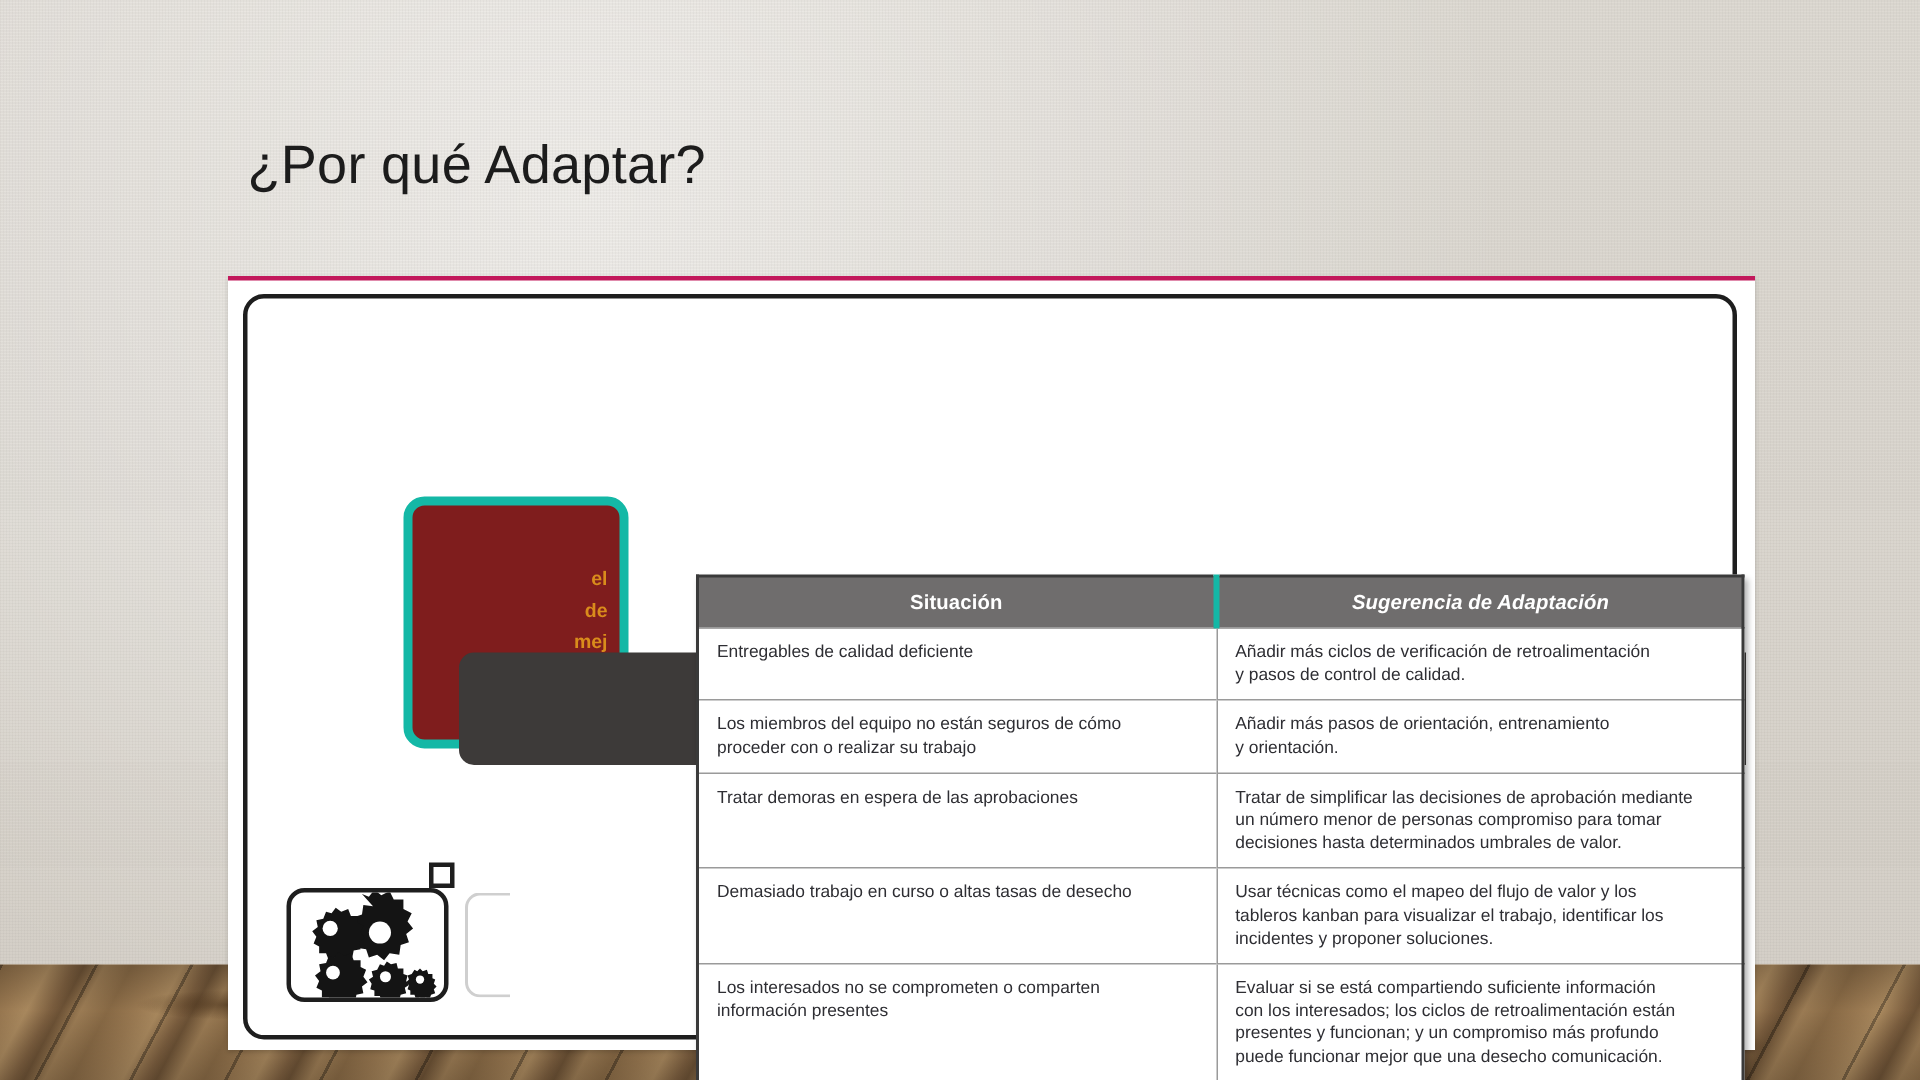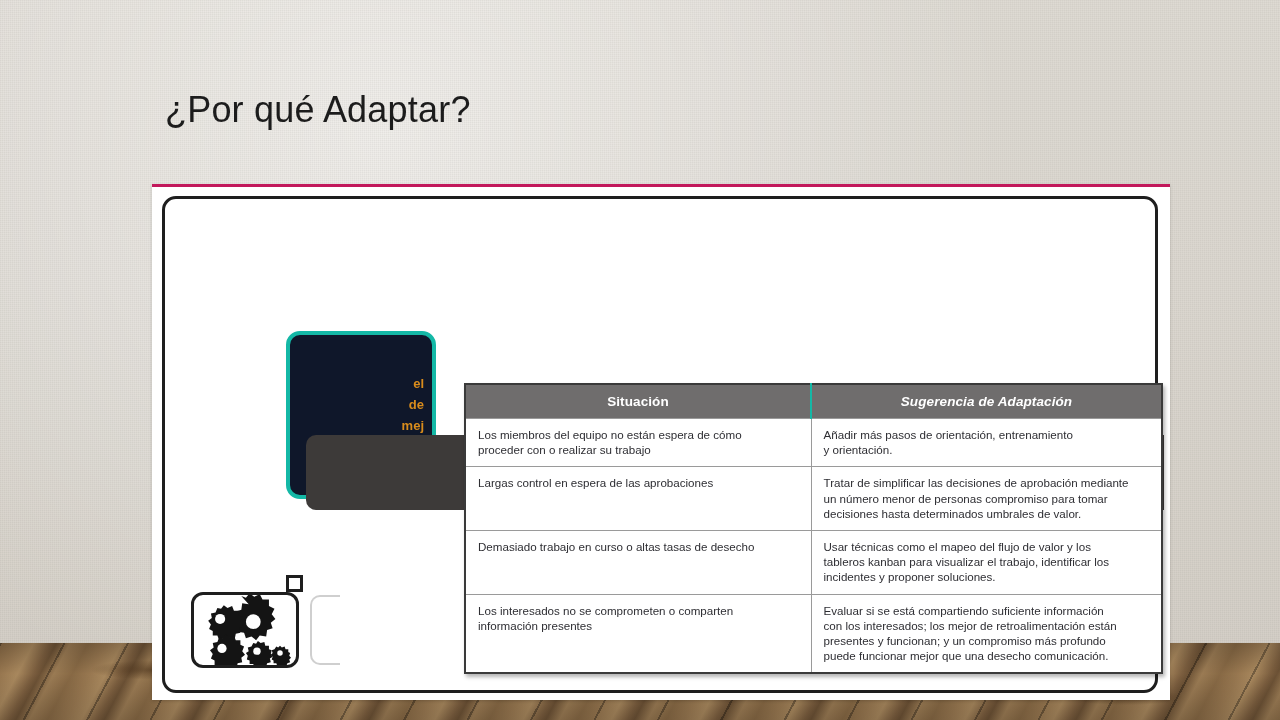--- a/index.html
+++ b/index.html
@@ -125,26 +125,26 @@
     width: 996px;
     height: 497px;
     border: 3px solid #1e1e1e;
     border-radius: 14px;
     background: #ffffff;
     box-sizing: border-box;
   }
   
   .art-node-light {
     position: absolute;
-    left: 128px;
+    left: 111px;
     top: 139px;
     width: 150px;
     height: 168px;
-    background: #0f172a;
-    border: 4px solid #14b8a6;
+    background: #7f1d1d;
+    border: 6px solid #14b8a6;
     border-radius: 14px;
     box-sizing: border-box;
   }
   .art-node-light-text {
     position: absolute;
     right: 8px;
     top: 38px;
     text-align: right;
     color: #d98c1c;
     font-size: 13px;
@@ -274,21 +274,21 @@
     box-shadow: 2px 3px 4px rgba(0,0,0,0.30);
     table-layout: fixed;
   }
   #adapt-table th {
     background: #6f6d6d;
     color: #ffffff;
     font-size: 13.5px;
     font-weight: 700;
     text-align: center;
     padding: 9px 6px;
-    border-right: 2px solid #14b8a6;
+    border-right: 4px solid #14b8a6;
     letter-spacing: 0.1px;
   }
   #adapt-table th:last-child { border-right: none; font-style: italic; }
   #adapt-table td {
     font-size: 11.6px;
     line-height: 15.2px;
     color: #2e2e33;
     vertical-align: top;
     padding: 8px 10px 9px 12px;
     border-top: 1px solid #9a9a9a;
@@ -377,31 +377,40 @@
         </colgroup>
       <thead>
         <tr>
           <th>Situación</th>
           <th>Sugerencia de Adaptación</th>
         </tr>
       </thead>
       <tbody id="table-body">
           <tr>
             <td>
-              <span class="cell-line">Los miembros del equipo no están espera de cómo</span>
+              <span class="cell-line">Entregables de calidad deficiente</span>
+            </td>
+            <td>
+              <span class="cell-line">Añadir más ciclos de verificación de retroalimentación</span>
+              <span class="cell-line">y pasos de control de calidad.</span>
+            </td>
+          </tr>
+          <tr>
+            <td>
+              <span class="cell-line">Los miembros del equipo no están seguros de cómo</span>
               <span class="cell-line">proceder con o realizar su trabajo</span>
             </td>
             <td>
               <span class="cell-line">Añadir más pasos de orientación, entrenamiento</span>
               <span class="cell-line">y orientación.</span>
             </td>
           </tr>
           <tr>
             <td>
-              <span class="cell-line">Largas control en espera de las aprobaciones</span>
+              <span class="cell-line">Tratar demoras en espera de las aprobaciones</span>
             </td>
             <td>
               <span class="cell-line">Tratar de simplificar las decisiones de aprobación mediante</span>
               <span class="cell-line">un número menor de personas compromiso para tomar</span>
               <span class="cell-line">decisiones hasta determinados umbrales de valor.</span>
             </td>
           </tr>
           <tr>
             <td>
               <span class="cell-line">Demasiado trabajo en curso o altas tasas de desecho</span>
@@ -412,21 +421,21 @@
               <span class="cell-line">incidentes y proponer soluciones.</span>
             </td>
           </tr>
           <tr>
             <td>
               <span class="cell-line">Los interesados no se comprometen o comparten</span>
               <span class="cell-line">información presentes</span>
             </td>
             <td>
               <span class="cell-line">Evaluar si se está compartiendo suficiente información</span>
-              <span class="cell-line">con los interesados; los mejor de retroalimentación están</span>
+              <span class="cell-line">con los interesados; los ciclos de retroalimentación están</span>
               <span class="cell-line">presentes y funcionan; y un compromiso más profundo</span>
               <span class="cell-line">puede funcionar mejor que una desecho comunicación.</span>
             </td>
           </tr>
         </tbody>
     </table>
   </div>
 </div>
 
 </body></html>

